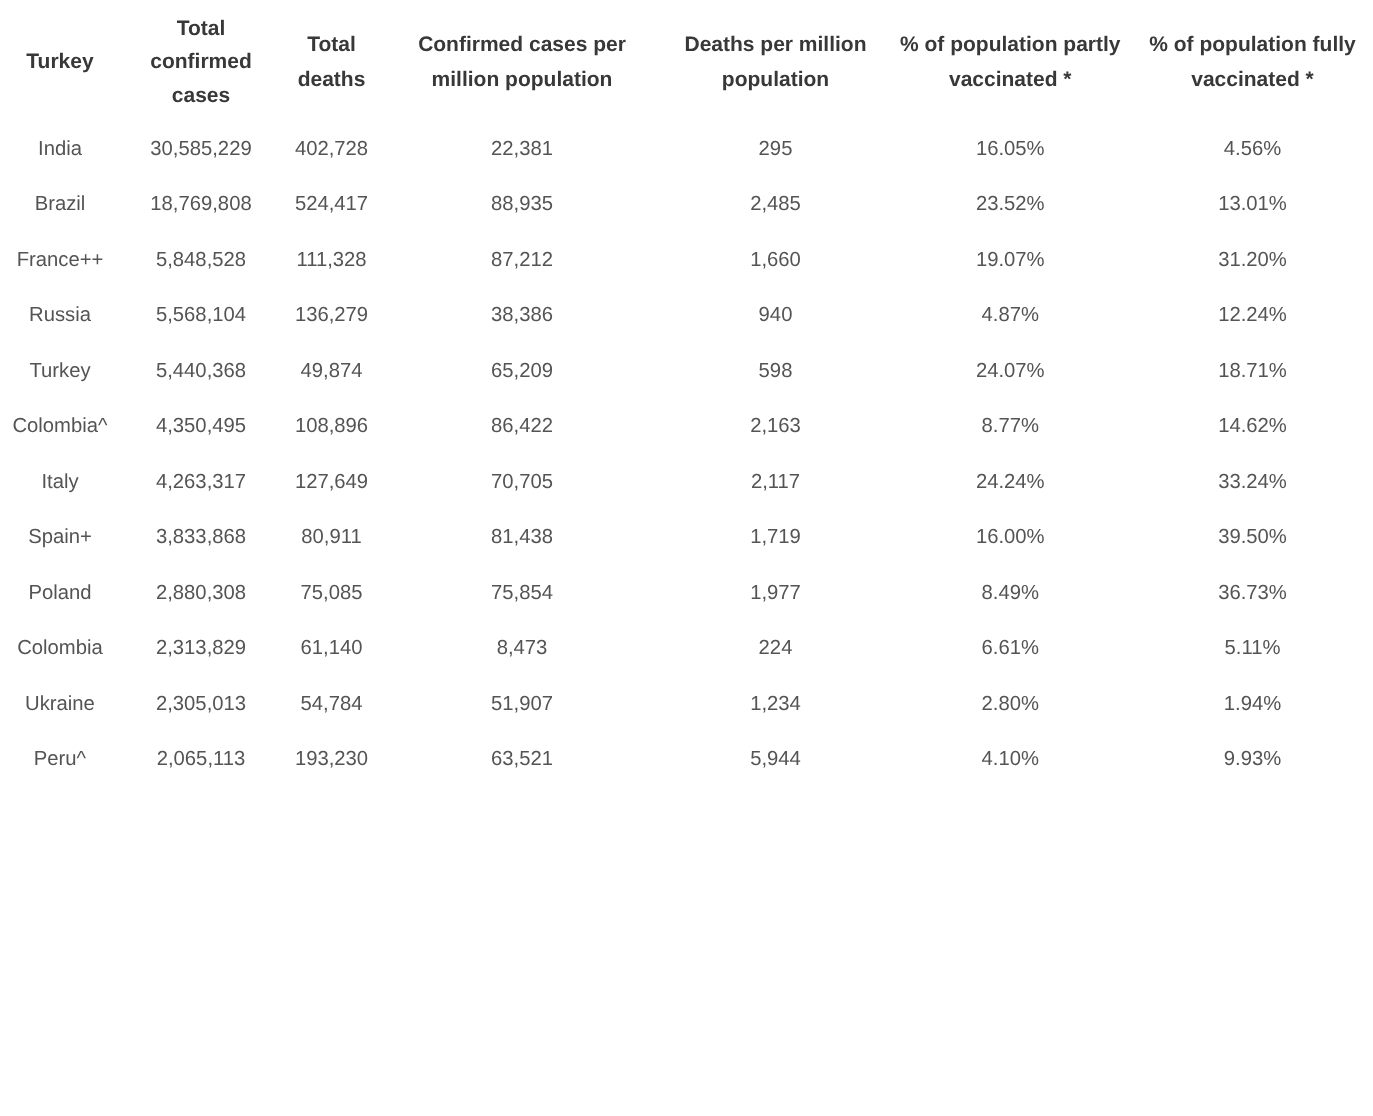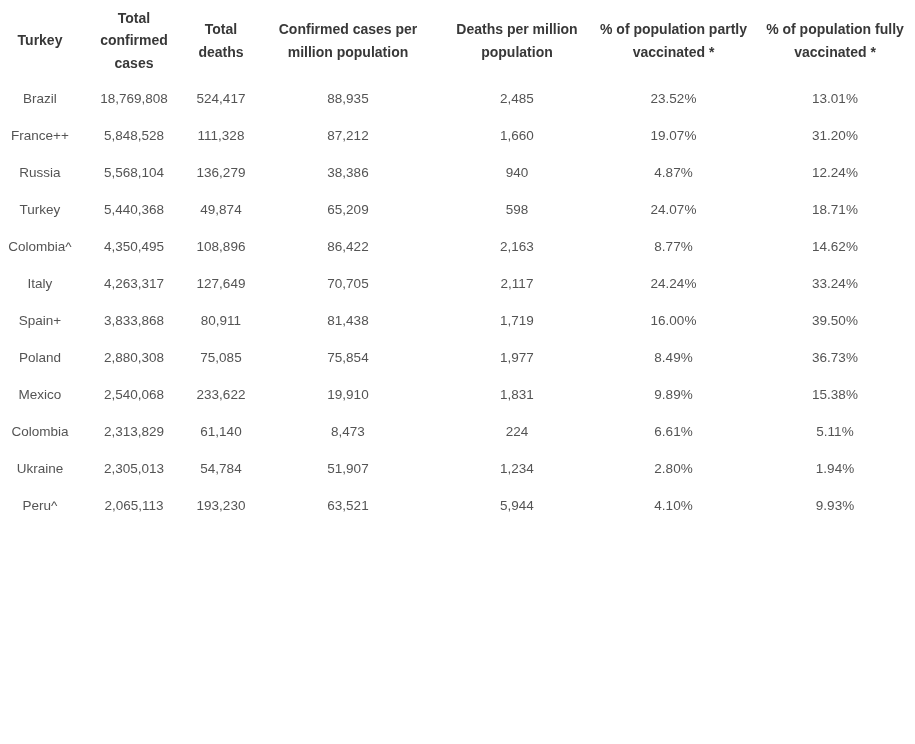--- a/index.html
+++ b/index.html
@@ -58,20 +58,29 @@
         <th>Turkey</th>
         <th>Total confirmed cases</th>
         <th>Total deaths</th>
         <th>Confirmed cases per million population</th>
         <th>Deaths per million population</th>
         <th>% of population partly vaccinated *</th>
         <th>% of population fully vaccinated *</th>
       </tr>
     </thead>
     <tbody>
+        <tr>
+          <td>India</td>
+          <td>30,585,229</td>
+          <td>402,728</td>
+          <td>22,381</td>
+          <td>295</td>
+          <td>16.05%</td>
+          <td>4.56%</td>
+        </tr>
         <tr>
           <td>Brazil</td>
           <td>18,769,808</td>
           <td>524,417</td>
           <td>88,935</td>
           <td>2,485</td>
           <td>23.52%</td>
           <td>13.01%</td>
         </tr>
         <tr>
@@ -131,29 +140,20 @@
         <tr>
           <td>Poland</td>
           <td>2,880,308</td>
           <td>75,085</td>
           <td>75,854</td>
           <td>1,977</td>
           <td>8.49%</td>
           <td>36.73%</td>
         </tr>
         <tr>
-          <td>Mexico</td>
-          <td>2,540,068</td>
-          <td>233,622</td>
-          <td>19,910</td>
-          <td>1,831</td>
-          <td>9.89%</td>
-          <td>15.38%</td>
-        </tr>
-        <tr>
           <td>Colombia</td>
           <td>2,313,829</td>
           <td>61,140</td>
           <td>8,473</td>
           <td>224</td>
           <td>6.61%</td>
           <td>5.11%</td>
         </tr>
         <tr>
           <td>Ukraine</td>

